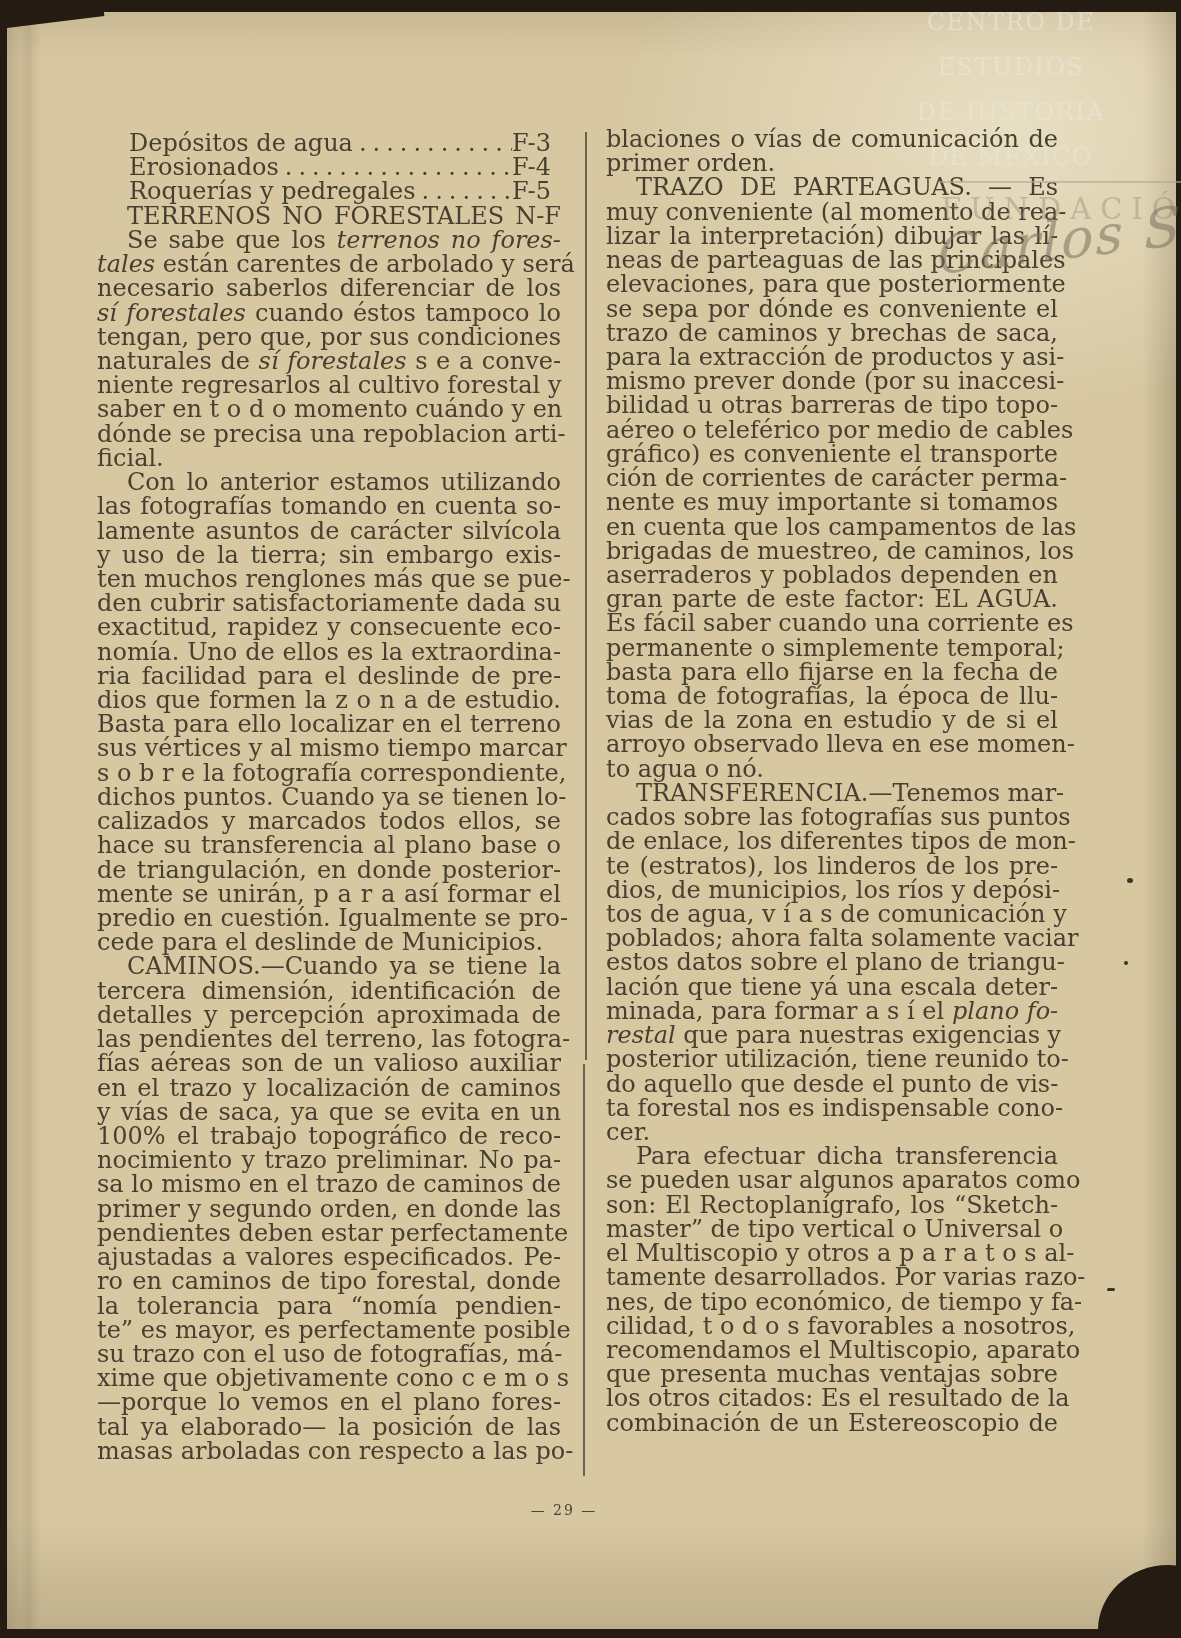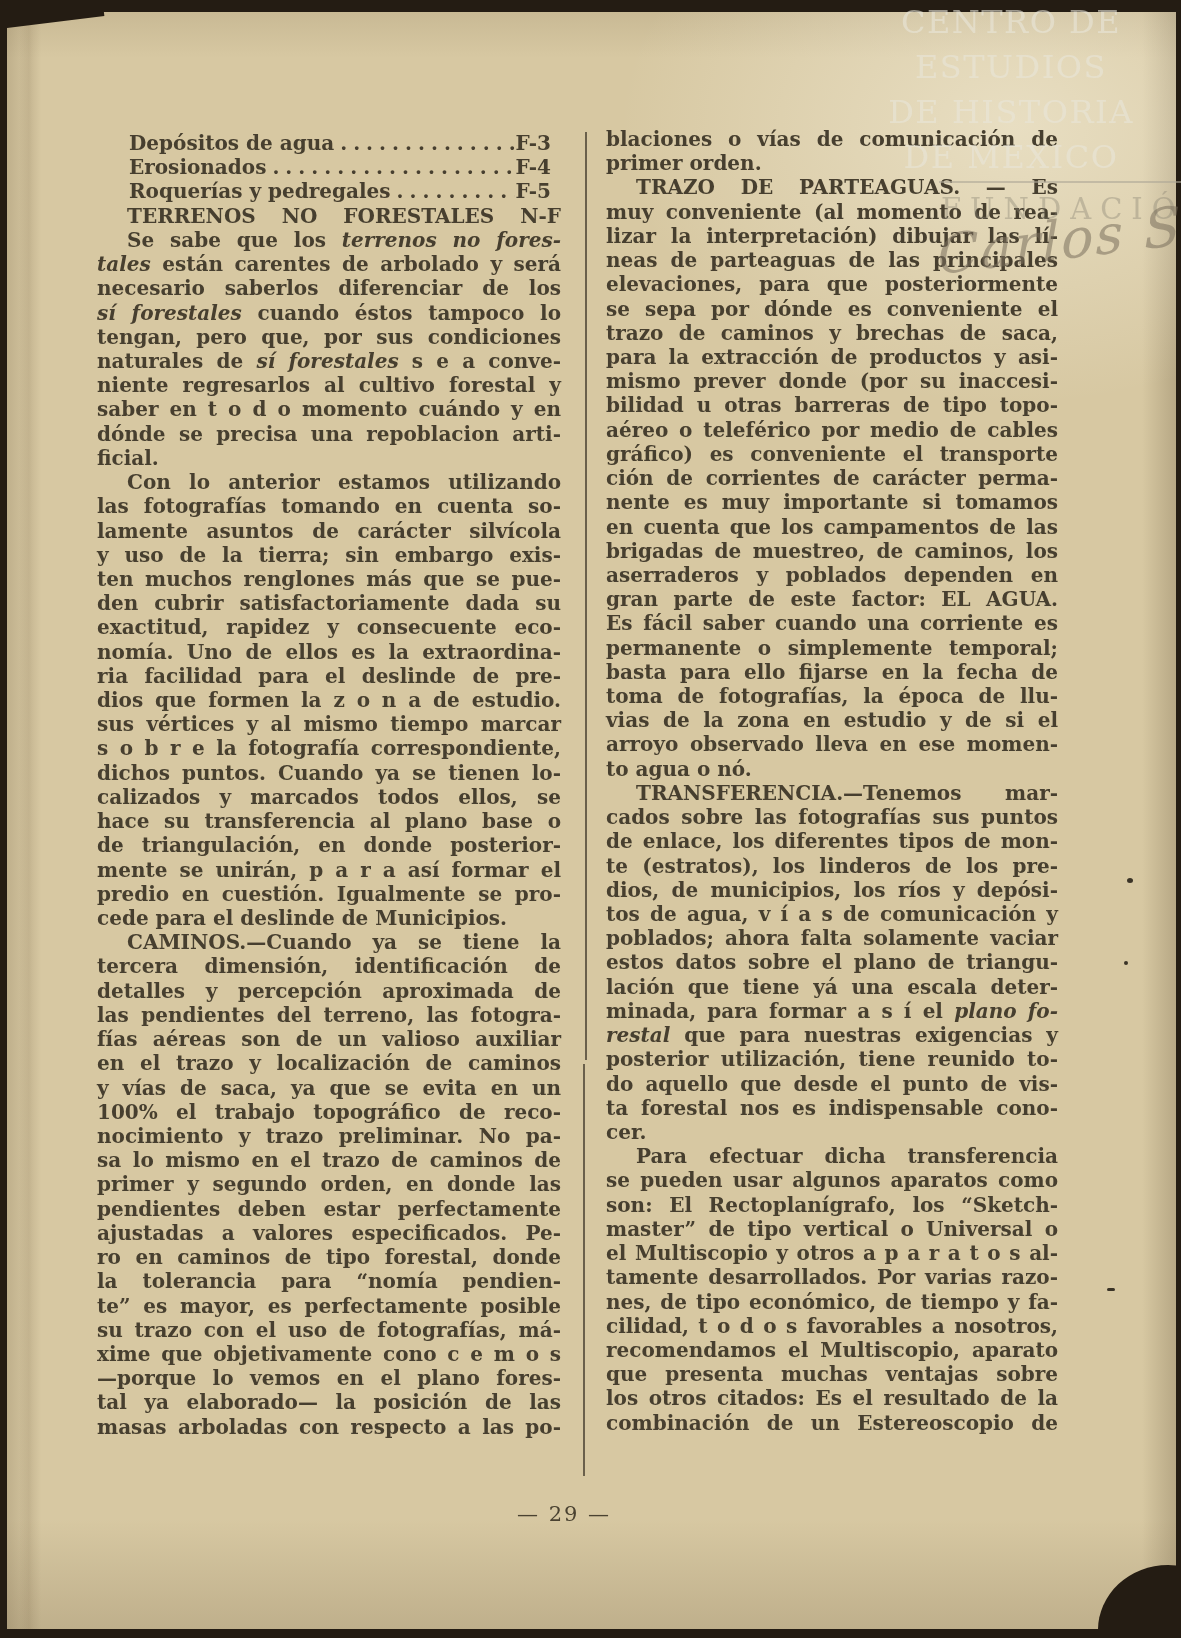--- a/index.html
+++ b/index.html
@@ -12,45 +12,45 @@
       linear-gradient(270deg, rgba(90,74,48,0.26) 0, rgba(90,74,48,0) 34px),
       linear-gradient(0deg, rgba(96,78,50,0.20) 0, rgba(96,78,50,0) 110px),
       linear-gradient(180deg, rgba(96,78,50,0.12) 0, rgba(96,78,50,0) 46px),
       #d7c8a2;}
   .crease{position:absolute;left:12px;top:0;bottom:0;width:22px;
       background:linear-gradient(90deg,transparent,rgba(110,90,60,0.16) 45%,transparent);}
   .corner-tl{position:absolute;left:-34px;top:-18px;width:130px;height:30px;background:#241c13;
       transform:rotate(-7deg);}
   .corner-br{position:absolute;right:-62px;bottom:-66px;width:140px;height:130px;background:#241c13;
       border-radius:50%;}
-  .col{position:absolute;color:#473f2f;font-size:20px;font-weight:bold;}
+  .col{position:absolute;color:#473f2f;font-size:24px;}
   .col-left{left:90px;top:119px;width:464px;}
   .col-right{left:599px;top:115px;width:452px;}
   .line{height:24.22px;line-height:24.3px;text-align:justify;text-align-last:justify;
         white-space:nowrap;}
   .line.end{text-align-last:left;}
   .line.ind{text-indent:30px;}
   .line i{font-style:italic;}
   .line.leader{display:flex;align-items:baseline;text-align:left;text-align-last:left;
         padding-right:10px;box-sizing:border-box;}
   .leader .lab{margin-left:32px;flex:0 0 auto;}
   .leader .ldots{flex:1 1 auto;overflow:hidden;white-space:nowrap;letter-spacing:6px;
         padding:0 6px;}
   .leader .code{flex:0 0 auto;text-align:center;}
   .divider{position:absolute;width:2px;background:rgba(75,66,50,0.78);}
   .d1{left:578px;top:120px;height:928px;}
   .d2{left:576px;top:1052px;height:412px;}
-  .pageno{position:absolute;left:77px;width:960px;top:1490px;text-align:center;font-size:21px;
+  .pageno{position:absolute;left:77px;width:960px;top:1490px;text-align:center;font-size:14px;
         color:#4a4231;letter-spacing:2px;}
   .speck{position:absolute;background:#3a3326;border-radius:50%;}
   .s1{left:1120px;top:866px;width:6px;height:5px;}
   .s2{left:1117px;top:949px;width:4px;height:4px;}
   .s3{left:1100px;top:1276px;width:8px;height:3px;border-radius:2px;}
   .wm{position:absolute;top:0;right:0;width:340px;height:380px;z-index:6;pointer-events:none;}
-  .wm-line{height:45px;line-height:45px;text-align:center;font-size:32px;letter-spacing:1.5px;
+  .wm-line{height:45px;line-height:45px;text-align:center;font-size:24px;letter-spacing:1.5px;
         color:rgba(233,229,217,0.62);font-family:"DejaVu Serif","Liberation Serif",serif;}
   .wm-rule{position:absolute;top:181px;left:98px;right:0;height:2px;
         background:rgba(173,166,150,0.6);}
   .wm-org{position:absolute;top:192px;left:100px;right:-30px;font-size:29px;letter-spacing:9px;
         color:rgba(135,129,114,0.38);white-space:nowrap;}
   .wm-sig{position:absolute;top:224px;left:96px;font-size:54px;font-style:italic;
         letter-spacing:2px;color:rgba(122,112,93,0.55);white-space:nowrap;
         transform:rotate(-7deg) skewX(-6deg);transform-origin:left top;}
 </style>
 </head>
@@ -89,20 +89,21 @@
         <div class="line ind">Con lo anterior estamos utilizando</div>
         <div class="line">las fotografías tomando en cuenta so-</div>
         <div class="line">lamente asuntos de carácter silvícola</div>
         <div class="line">y uso de la tierra; sin embargo exis-</div>
         <div class="line">ten muchos renglones más que se pue-</div>
         <div class="line">den cubrir satisfactoriamente dada su</div>
         <div class="line">exactitud, rapidez y consecuente eco-</div>
         <div class="line">nomía. Uno de ellos es la extraordina-</div>
         <div class="line">ria facilidad para el deslinde de pre-</div>
         <div class="line">dios que formen la z o n a de estudio.</div>
+        <div class="line">Basta para ello localizar en el terreno</div>
         <div class="line">sus vértices y al mismo tiempo marcar</div>
         <div class="line">s o b r e la fotografía correspondiente,</div>
         <div class="line">dichos puntos. Cuando ya se tienen lo-</div>
         <div class="line">calizados y marcados todos ellos, se</div>
         <div class="line">hace su transferencia al plano base o</div>
         <div class="line">de triangulación, en donde posterior-</div>
         <div class="line">mente se unirán, p a r a así formar el</div>
         <div class="line">predio en cuestión. Igualmente se pro-</div>
         <div class="line end">cede para el deslinde de Municipios.</div>
         <div class="line ind">CAMINOS.—Cuando ya se tiene la</div>

